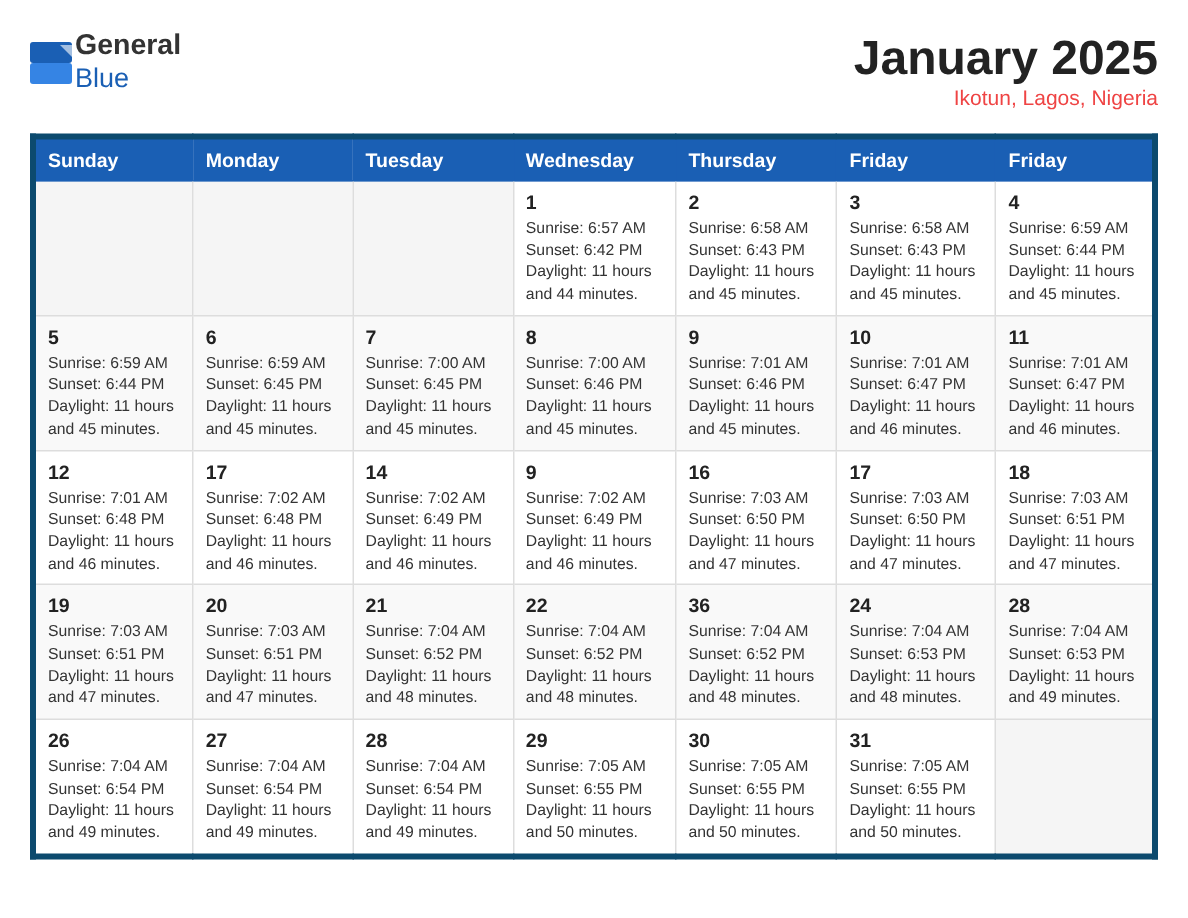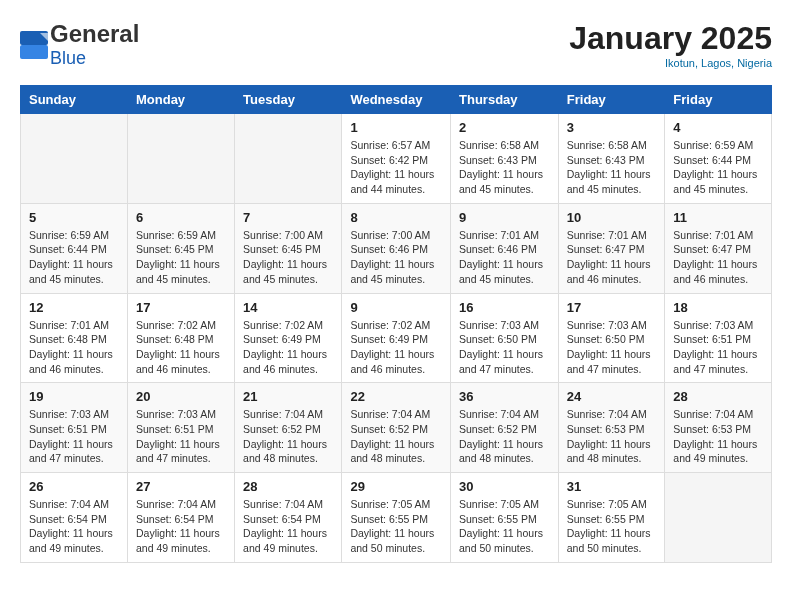--- a/index.html
+++ b/index.html
@@ -27,27 +27,27 @@
     }
     .title-section {
       text-align: right;
     }
     .month-year {
       font-size: 32px;
       font-weight: bold;
       color: #222;
     }
     .location {
-      font-size: 11px;
-      color: #0369a1;
+      font-size: 14px;
+      color: #ef4444;
     }
     .calendar {
       width: 100%;
       border-collapse: collapse;
-      border: 1px solid #0c4a6e;
+      border: 4px solid #0c4a6e;
     }
     .calendar th {
       background-color: #1a5fb4;
       color: #fff;
       text-align: left;
       padding: 6px 8px;
       font-size: 13px;
       font-weight: bold;
       border: 1px solid #1a5fb4;
     }
@@ -83,21 +83,21 @@
 <body>
 
 <div class="header">
   <div class="logo">
     <svg class="logo-icon" viewBox="0 0 28 28">
       <rect x="0" y="0" width="28" height="14" fill="#1a5fb4" rx="2"></rect>
       <rect x="0" y="14" width="28" height="14" fill="#3584e4" rx="2"></rect>
       <polygon points="20,2 28,2 28,10" fill="#fff" opacity="0.6"></polygon>
     </svg>
     <div>
-      <span style="font-size:24px;font-weight:bold;color:#333;">General</span><br>
+      <span style="font-size:19px;font-weight:bold;color:#333;">General</span><br>
       <span style="font-size:18px;font-weight:normal;color:#1a5fb4;">Blue</span>
     </div>
   </div>
   <div class="title-section">
     <div class="month-year">January 2025</div>
     <div class="location">Ikotun, Lagos, Nigeria</div>
   </div>
 </div>
 
 <table class="calendar">

